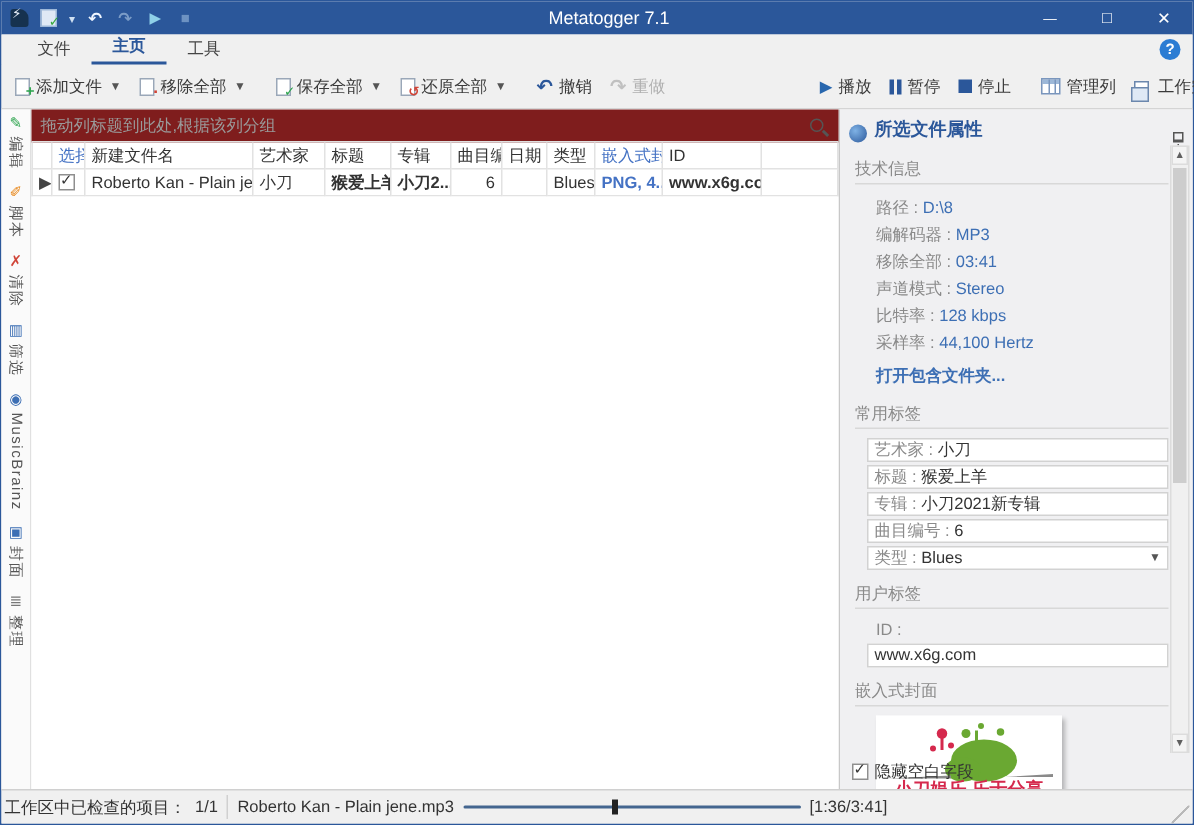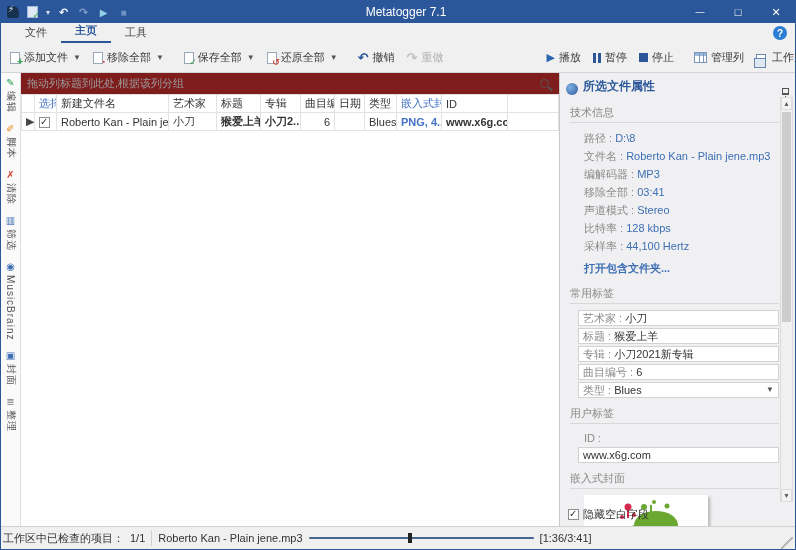--- a/index.html
+++ b/index.html
@@ -314,23 +314,20 @@
         <span class="props-title">所选文件属性</span>
         <span class="pin-ic"></span>
       </div>
       <div class="props-scroll">
 
         <div class="section-title">技术信息</div>
         <div class="trow">
           <span class="lbl">路径</span><span class="val">D:\8</span>
         </div>
         <div class="trow">
-          <span class="lbl">文件名</span><span class="val">Roberto Kan - Plain jene.mp3</span>
-        </div>
-        <div class="trow">
           <span class="lbl">编解码器</span><span class="val">MP3</span>
         </div>
         <div class="trow">
           <span class="lbl">移除全部</span><span class="val">03:41</span>
         </div>
         <div class="trow">
           <span class="lbl">声道模式</span><span class="val">Stereo</span>
         </div>
         <div class="trow">
           <span class="lbl">比特率</span><span class="val">128 kbps</span>

